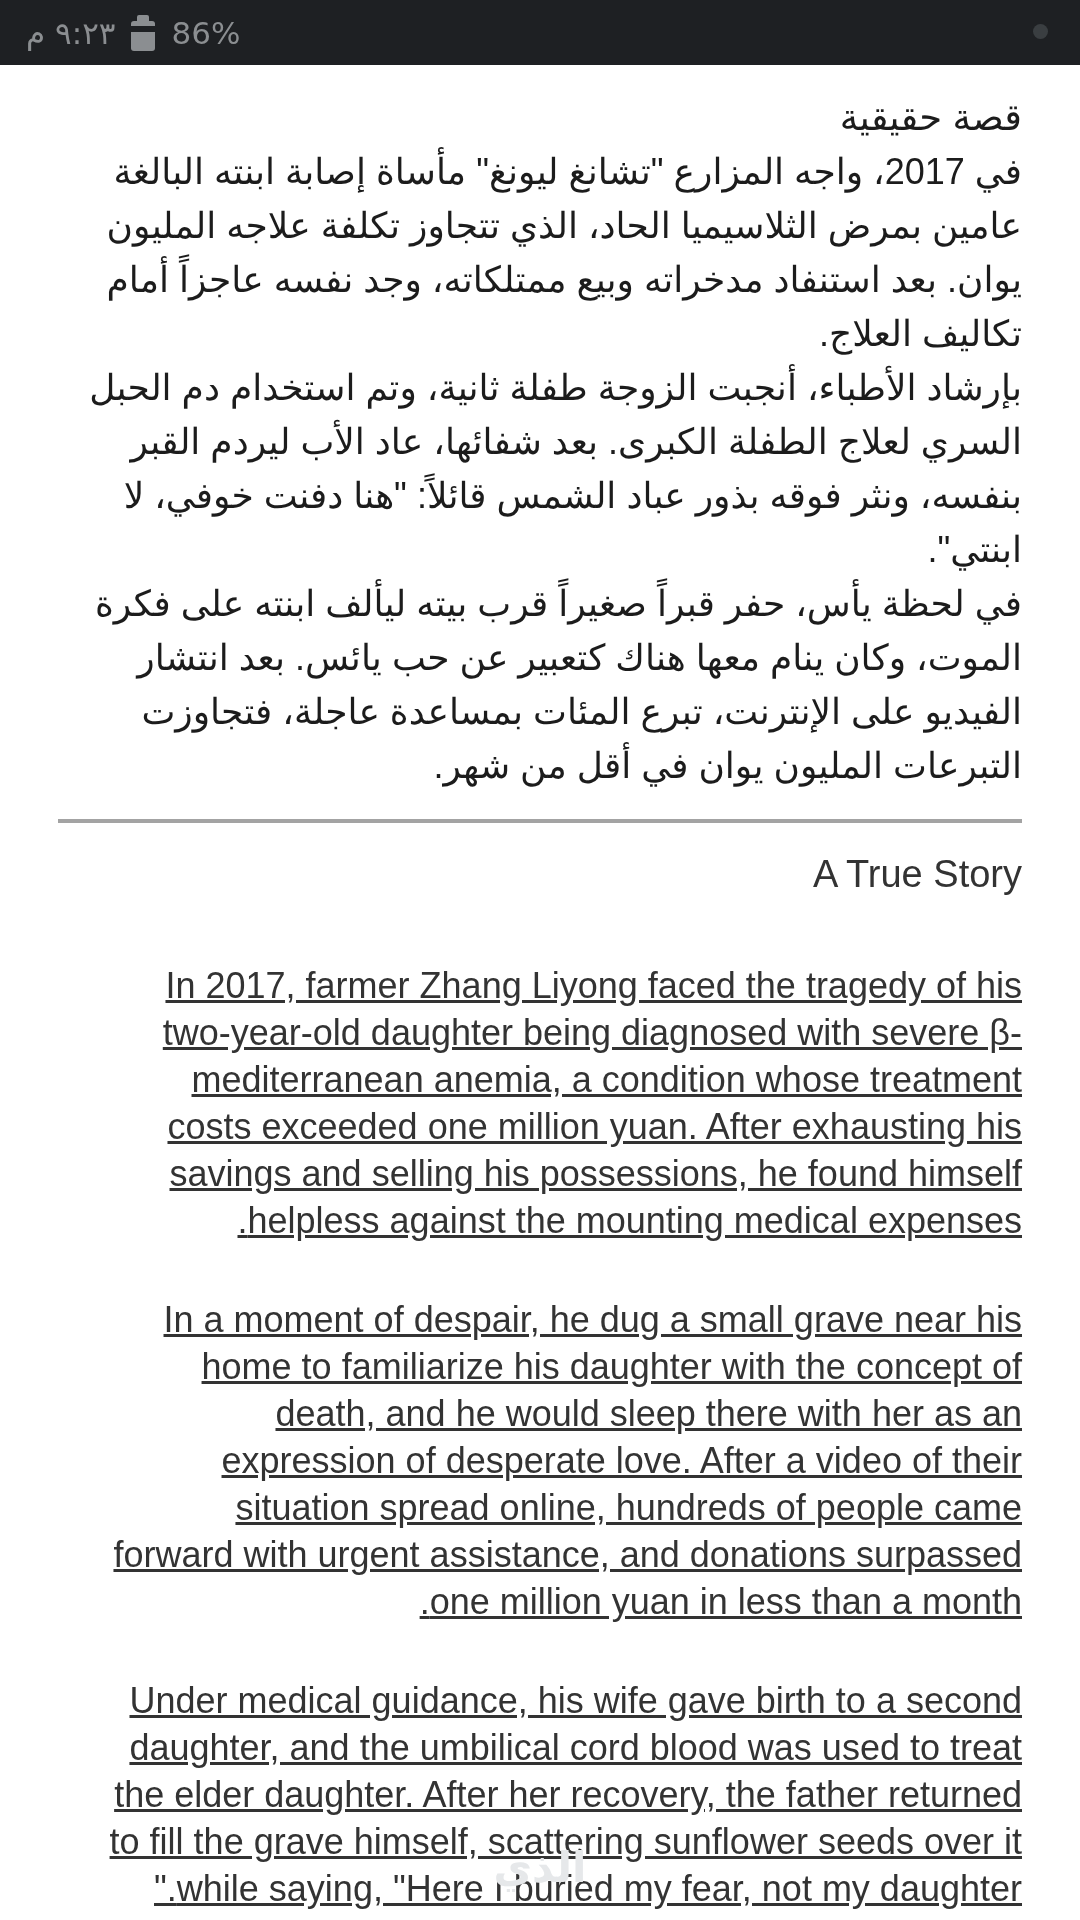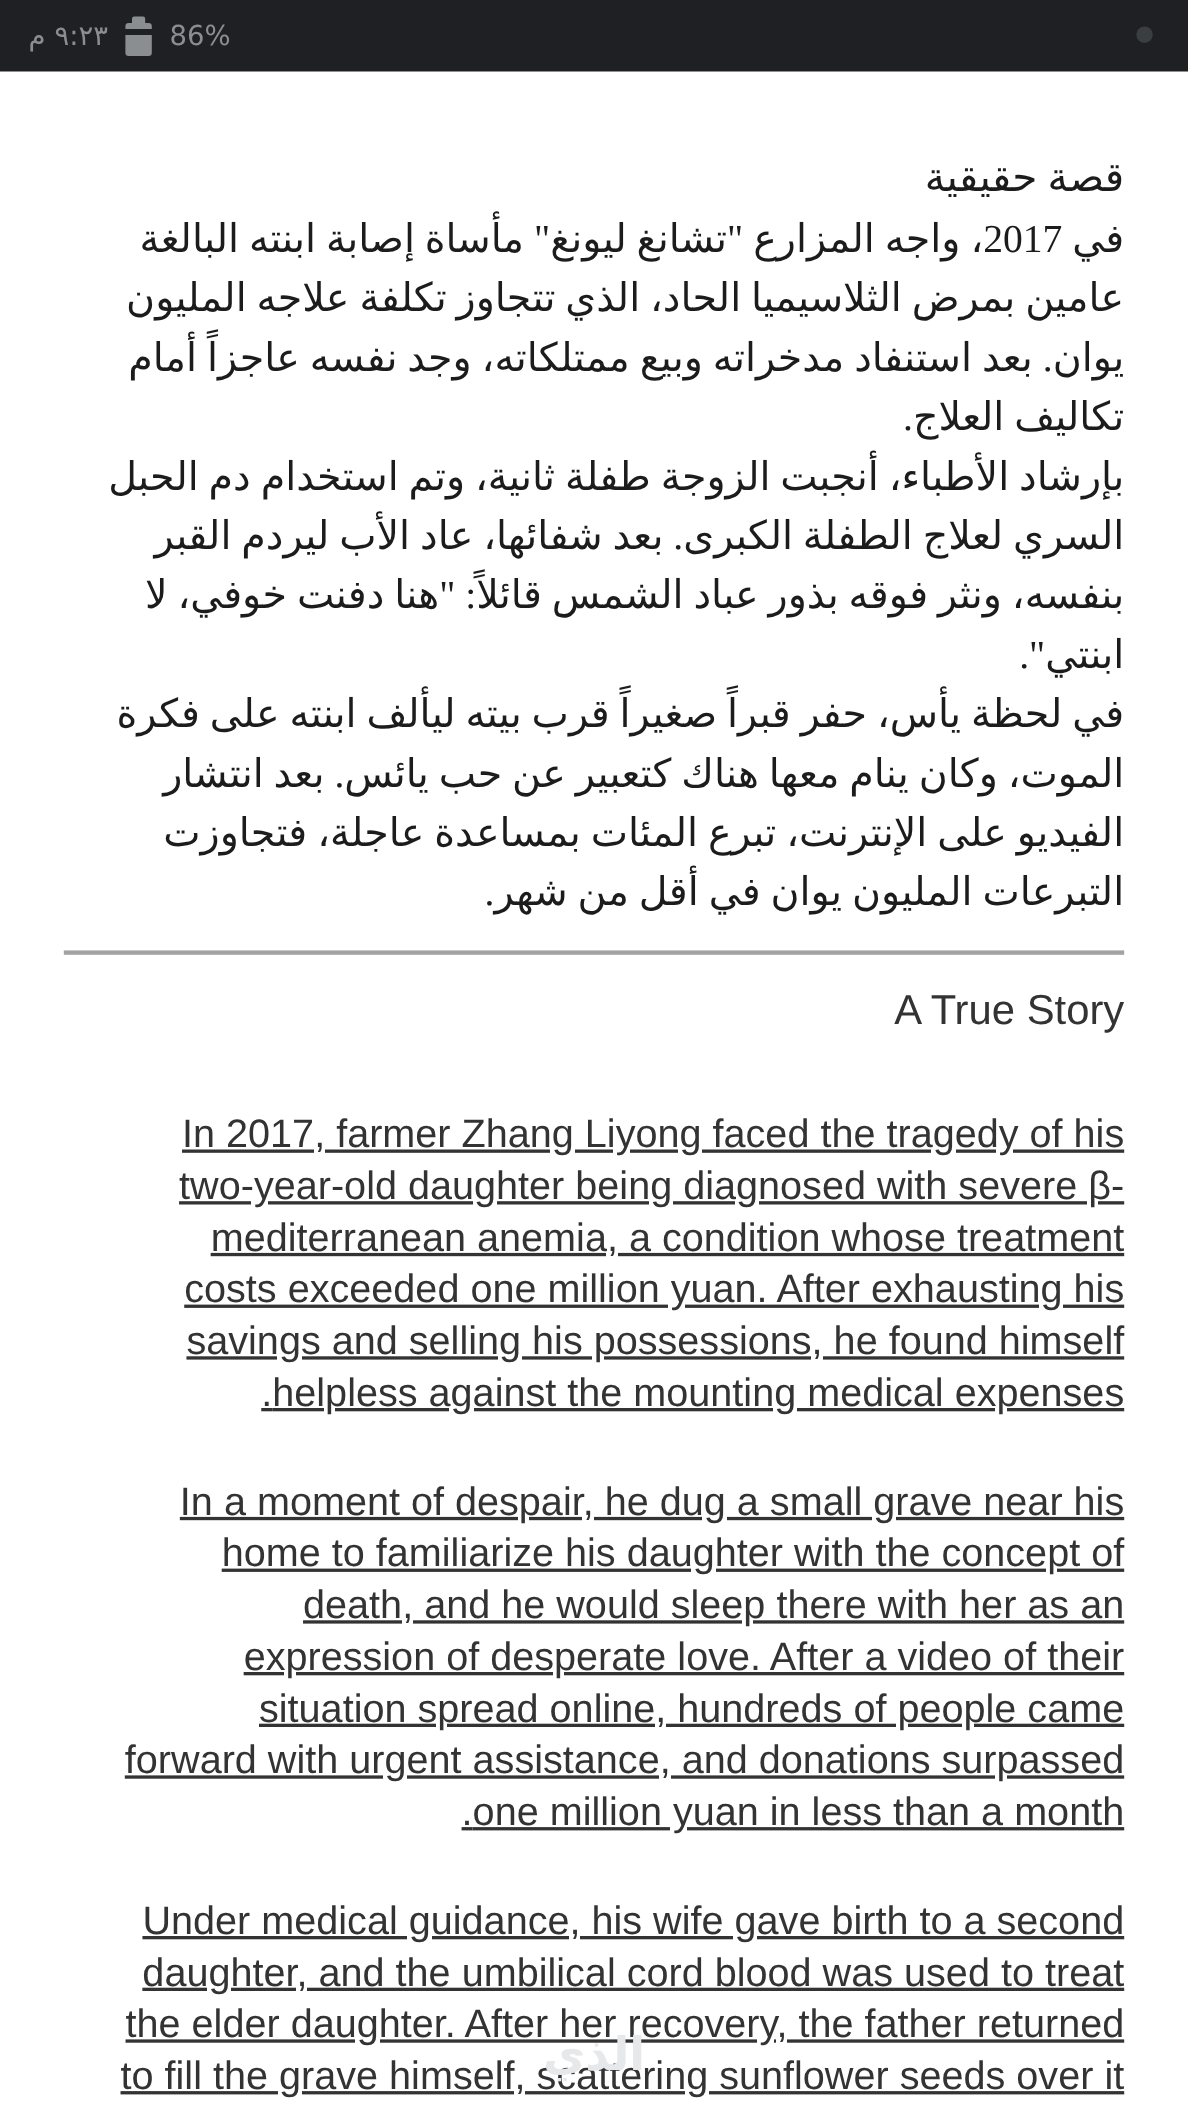--- a/index.html
+++ b/index.html
@@ -14,21 +14,21 @@
   
   .status-bar {
     height: 65px;
     background: #1e2023;
     display: flex;
     align-items: center;
     gap: 14px;
     padding-left: 26px;
     position: relative;
     color: #8b8e91;
-    font-size: 25px;
+    font-size: 31px;
     font-family: "DejaVu Sans", sans-serif;
   }
   .battery {
     display: inline-flex;
     flex-direction: column;
     align-items: center;
     margin: 0 2px;
   }
   .battery-cap {
     width: 12px; height: 6px;
@@ -45,25 +45,24 @@
     right: 32px; top: 24px;
     width: 15px; height: 15px;
     border-radius: 50%;
     background: #3a3e41;
   }
   
   .content { padding: 26px 58px 0 58px; }
   .arabic {
     direction: rtl;
     text-align: right;
-    font-family: Liberation Serif, serif;
+    font-family: Liberation Sans, sans-serif;
     font-size: 36px;
     line-height: 54px;
     color: #1c1c1c;
-    margin-top: 45px;
   }
   .arabic .ar-title { font-weight: 400; font-size: 37px; margin: 0; }
   .arabic p { margin: 0; }
   .divider {
     border: none;
     border-top: 4px solid #a3a3a3;
     margin: 26px 0 0 0;
   }
   .english {
     direction: rtl;           

